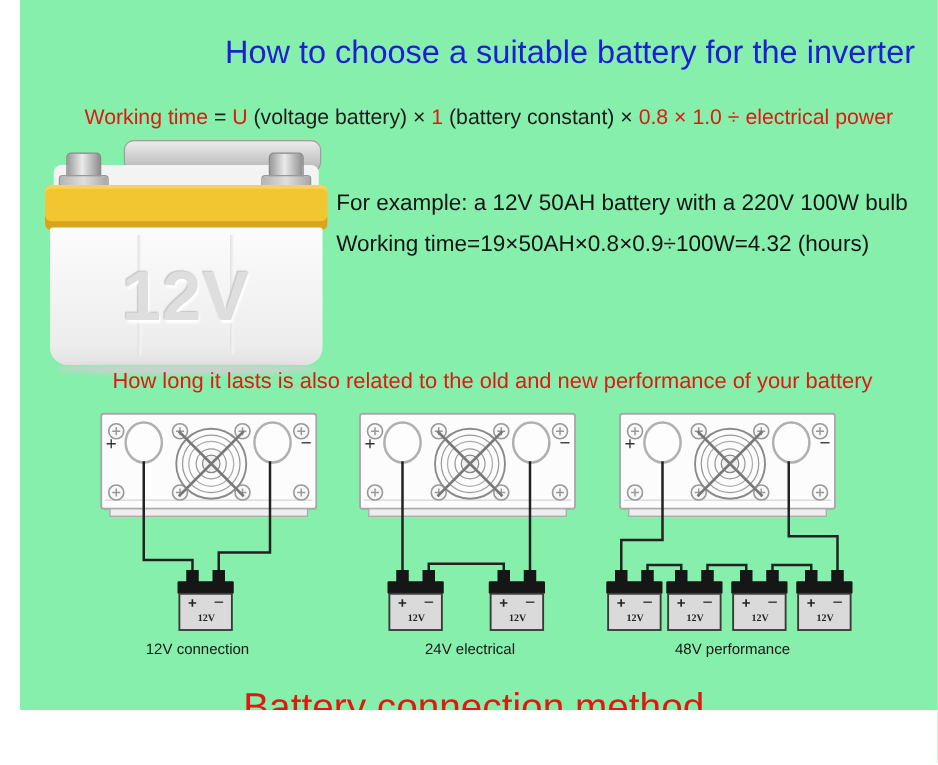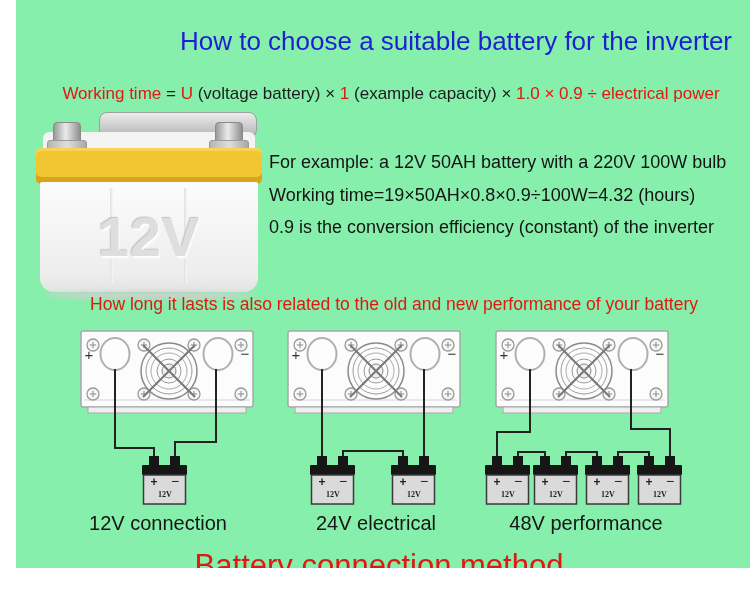--- a/index.html
+++ b/index.html
@@ -14,21 +14,21 @@
   .formula span{white-space:pre;}
   .formula .red{color:#e01812;}
 
   .example{position:absolute;left:253px;top:146px;font-size:18px;color:#141414;
            line-height:32.5px;white-space:nowrap;}
 
   .rednote{position:absolute;left:0;top:294px;width:756px;text-align:center;
            font-size:17.5px;color:#e01812;white-space:nowrap;}
 
   .caption{position:absolute;top:512px;width:180px;text-align:center;
-           font-size:20px;color:#161616;}
+           font-size:12px;color:#161616;}
   .cap1{left:52px;} .cap2{left:270px;} .cap3{left:480px;}
 
   .bottom-title{position:absolute;left:-12px;top:548px;width:750px;text-align:center;
                 font-size:31px;color:#e01812;}
 
   
   .battery-photo{position:absolute;left:15px;top:108px;width:236px;height:192px;}
   .battery-photo div{position:absolute;}
   .b-handle{left:68px;top:4px;width:156px;height:24px;border:1px solid #9f9f9f;
             border-radius:8px;background:linear-gradient(180deg,#ececec,#b3b3b3);}
@@ -61,21 +61,21 @@
   .diag .bm{font-size:14px;fill:#222;}
   .diag .bv{font-family:"Liberation Serif",serif;font-size:8px;font-weight:bold;fill:#222;}
 </style>
 </head>
 <body>
 
 <div class="canvas">
 
   <div class="title">How to choose a suitable battery for the inverter</div>
 
-  <div class="formula"><span class="red">Working time</span><span> = </span><span class="red">U</span><span> (voltage battery) × </span><span class="red">1</span><span> (example capacity) × </span><span class="red">1.0 × 0.9 ÷ electrical power</span></div>
+  <div class="formula"><span class="red">Working time</span><span> = </span><span class="red">U</span><span> (voltage battery) × </span><span class="red">1</span><span> (battery constant) × </span><span class="red">0.8 × 1.0 ÷ electrical power</span></div>
 
   <div class="battery-photo">
     <div class="b-handle"></div>
     <div class="b-lid"></div>
     <div class="b-term b-term-l">
       <div class="b-cap"></div>
       <div class="b-base"></div>
     </div>
     <div class="b-term b-term-r">
       <div class="b-cap"></div>
@@ -86,21 +86,20 @@
       <div class="cell-line cl1"></div>
       <div class="cell-line cl2"></div>
       <div class="b-voltage">12V</div>
     </div>
     <div class="b-shadow"></div>
   </div>
 
   <div class="example">
     <div>For example: a 12V 50AH battery with a 220V 100W bulb</div>
     <div>Working time=19×50AH×0.8×0.9÷100W=4.32 (hours)</div>
-    <div>0.9 is the conversion efficiency (constant) of the inverter</div>
   </div>
 
   <div class="rednote">How long it lasts is also related to the old and new performance of your battery</div>
 
   <svg class="diag" width="750" height="195" viewBox="0 325 750 195">
     <defs>
       <g id="screw">
         <circle r="6" fill="#f8f8f8" stroke="#999" stroke-width="1.3"></circle>
         <line x1="-3.2" y1="0" x2="3.2" y2="0" stroke="#999" stroke-width="1.2"></line>
         <line x1="0" y1="-3.2" x2="0" y2="3.2" stroke="#999" stroke-width="1.2"></line>

